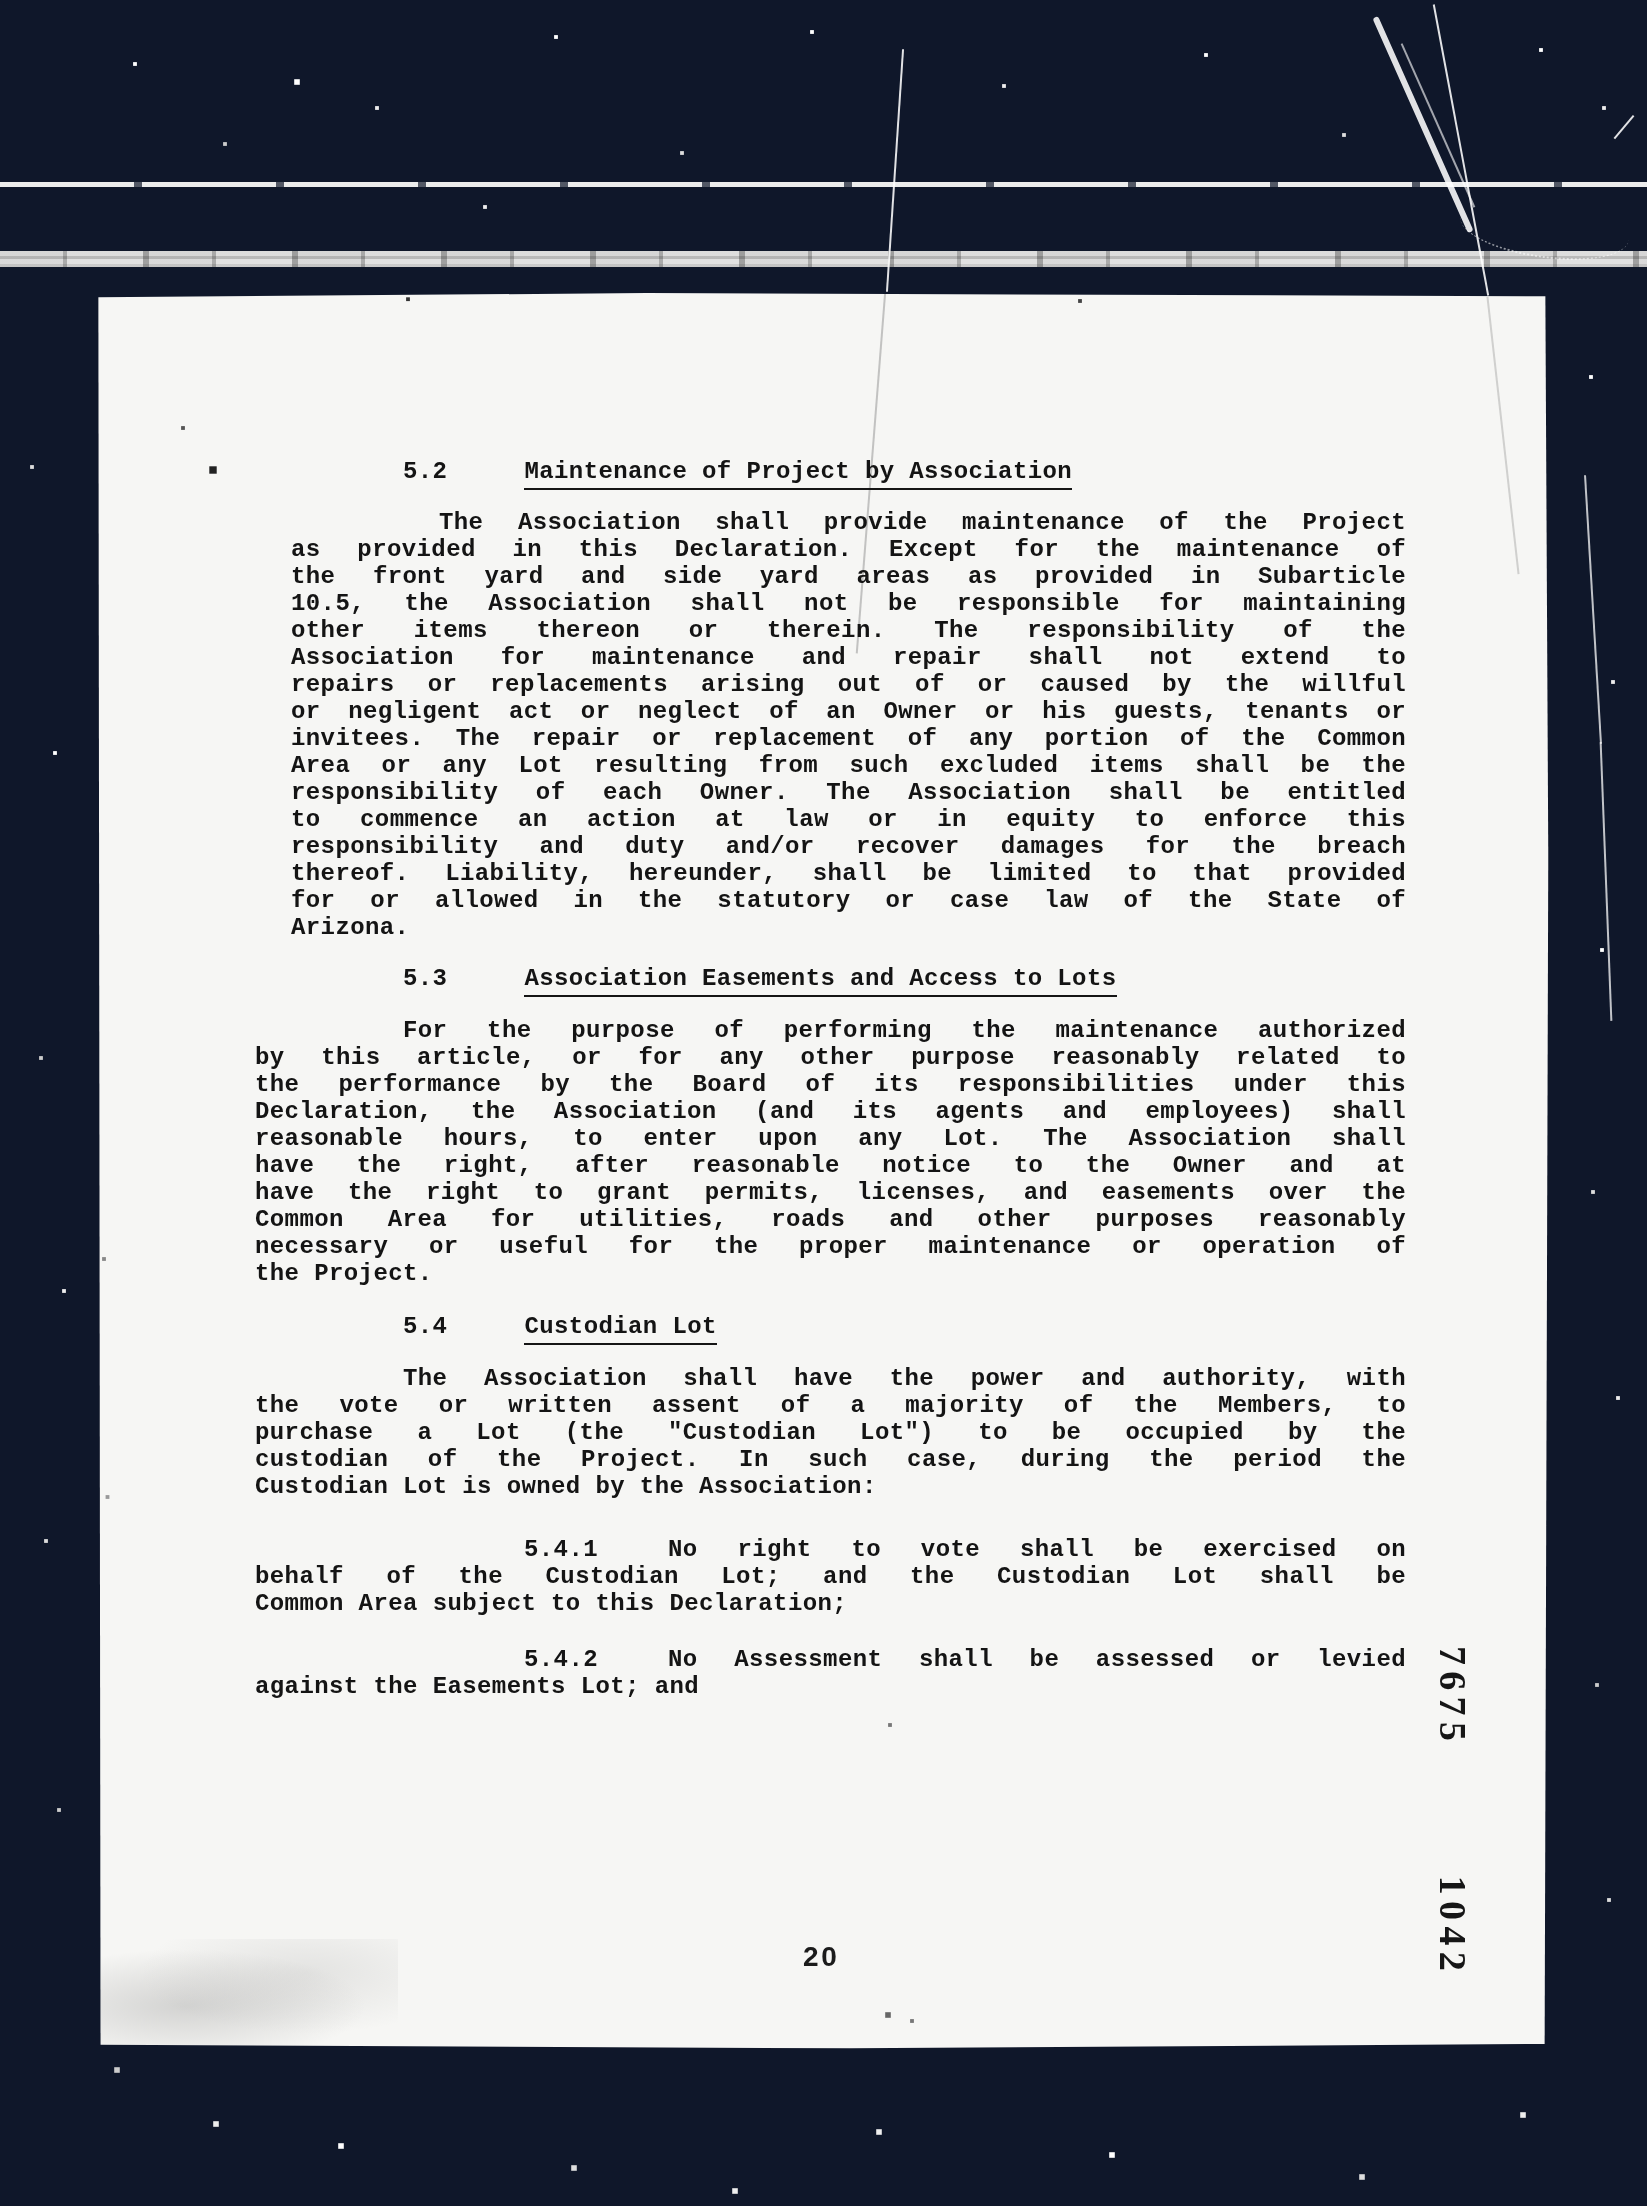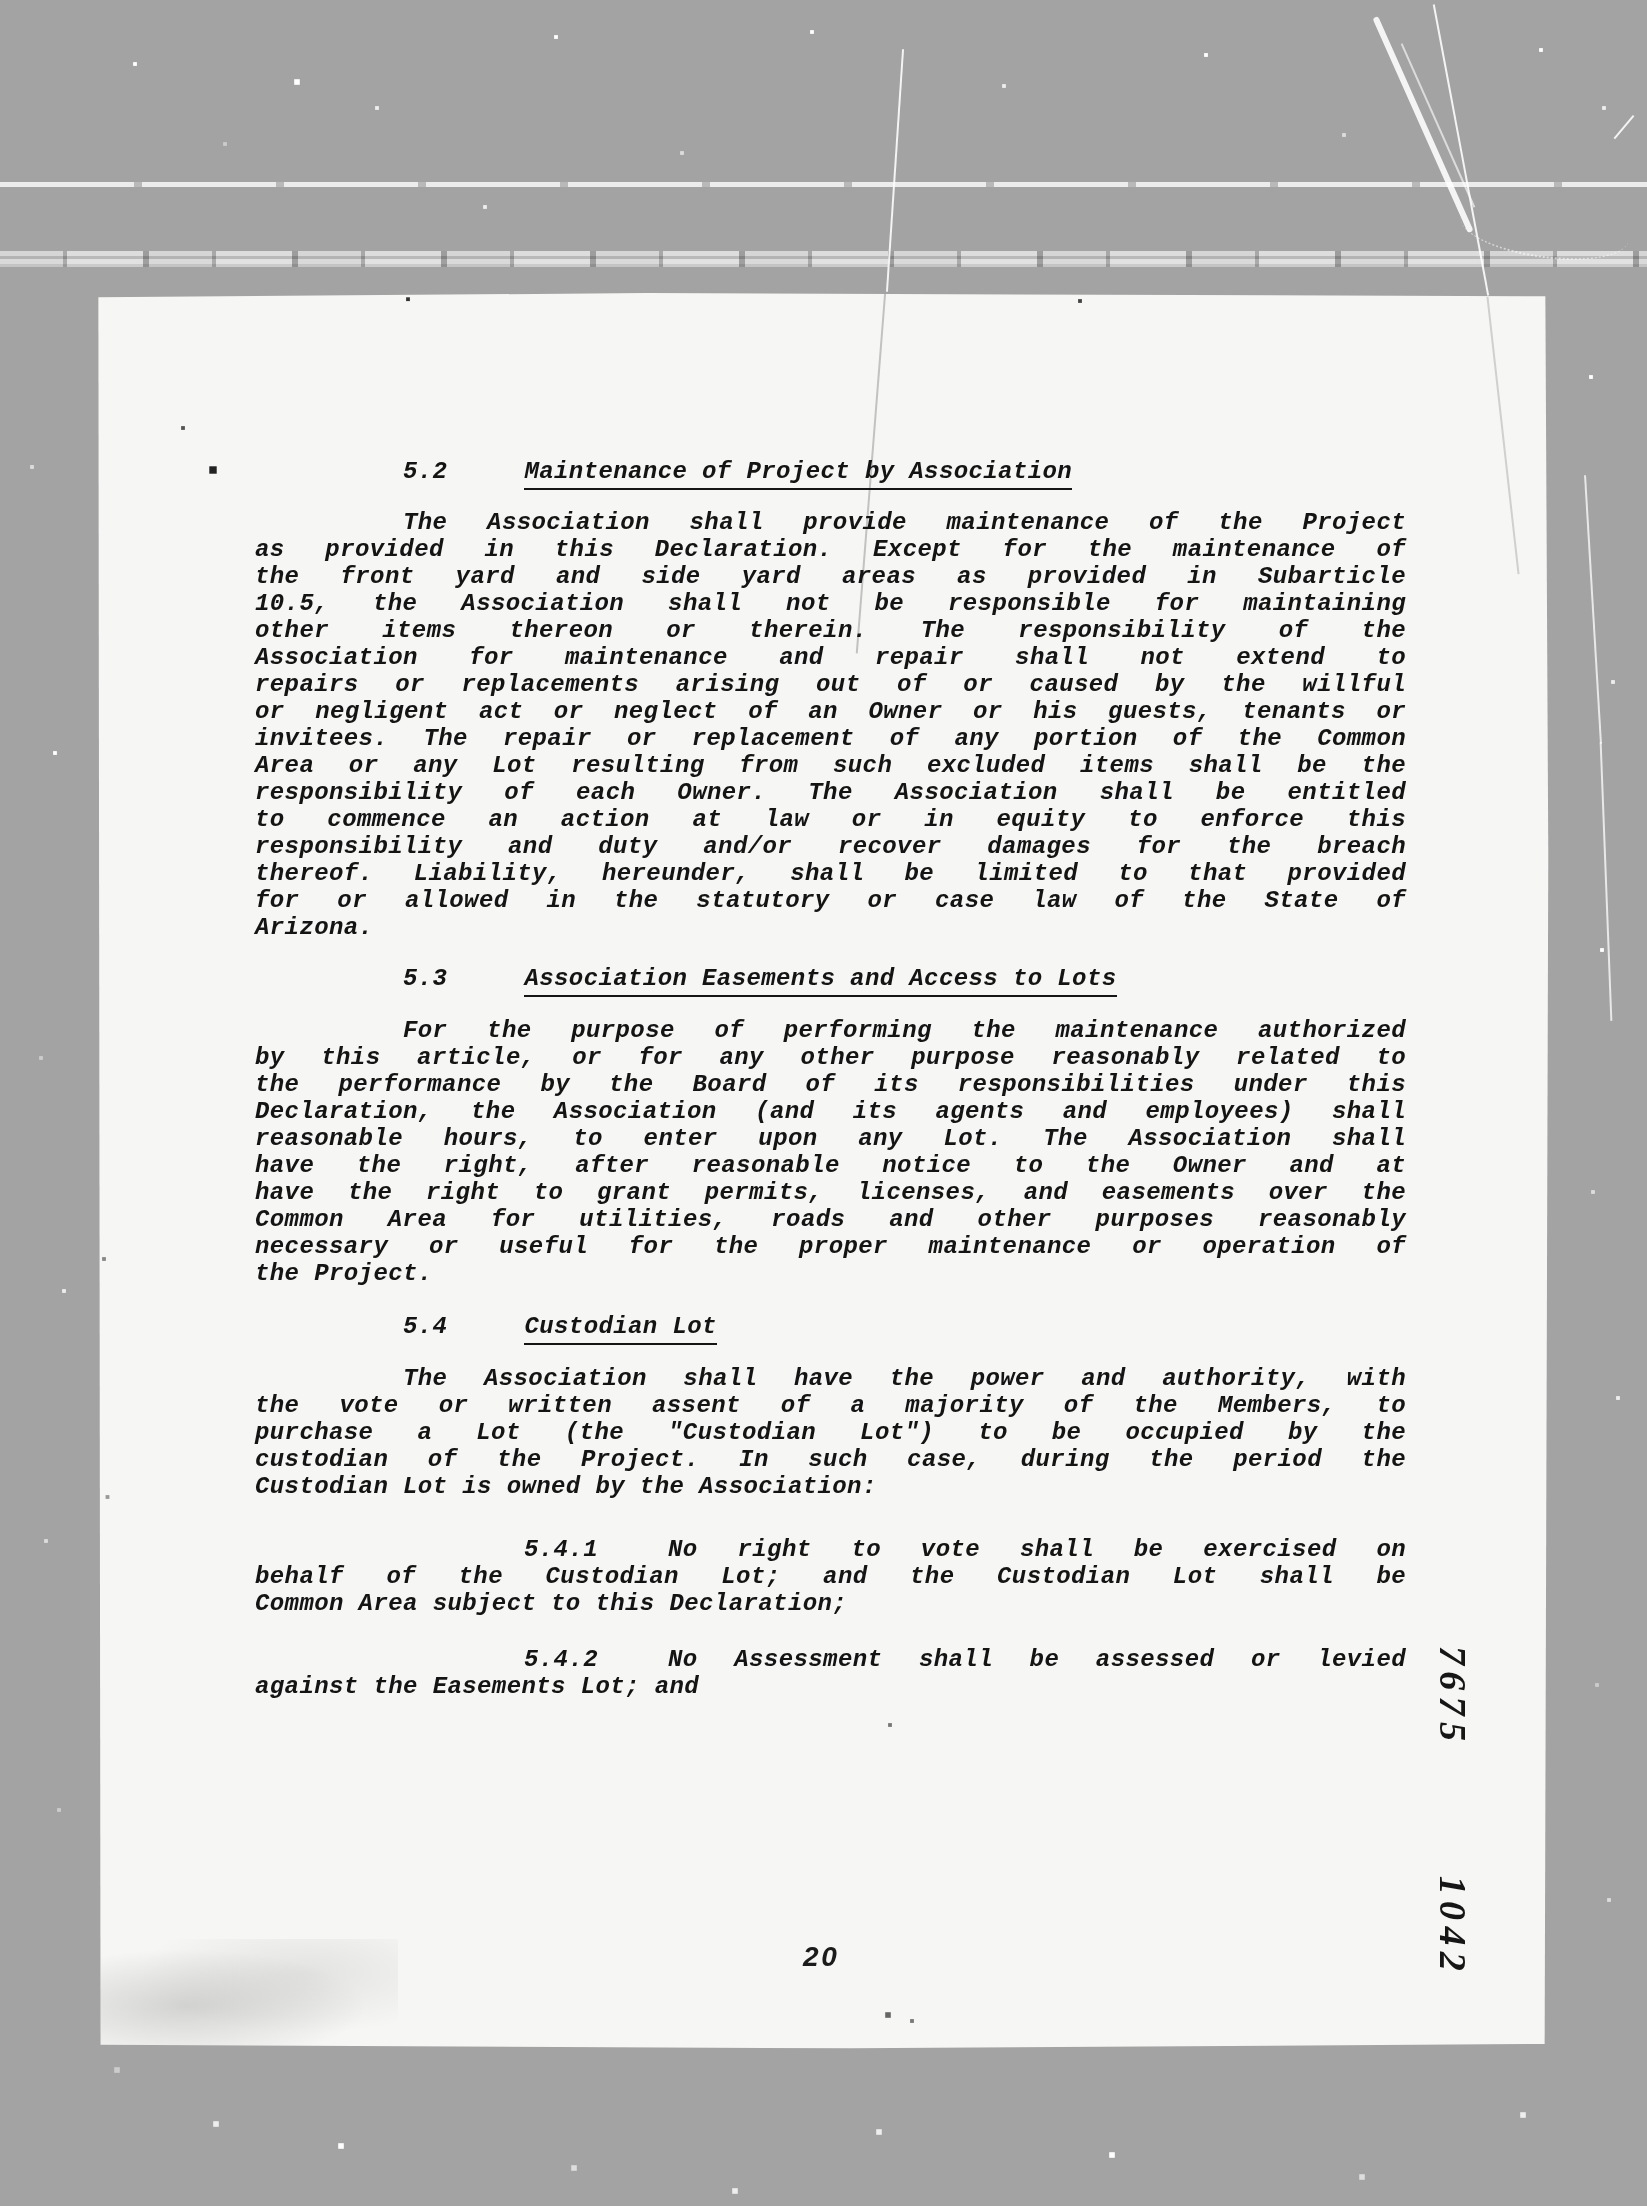--- a/index.html
+++ b/index.html
@@ -1,17 +1,17 @@
 <!DOCTYPE html>
 <html style="font-size:14.3px"><head>
 <meta charset="utf-8">
 <style>
   html,body{margin:0;padding:0;background:#000;}
-  .screen{position:relative;width:1648px;height:2207px;background:#a3a3a3;overflow:hidden;
-          font-family:"Liberation Mono", monospace;font-style:italic;}
+  .screen{position:relative;width:1648px;height:2207px;background:#0f172a;overflow:hidden;
+          font-family:"Liberation Mono", monospace;}
   
   .dash1{position:absolute;left:0;top:182px;width:1648px;height:4.5px;
          background:repeating-linear-gradient(90deg,#ececec 0 134px,rgba(236,236,236,.3) 134px 142px);}
   .dash2{position:absolute;left:0;top:251px;width:1648px;height:16px;
          background:
            repeating-linear-gradient(0deg,#d9d9d9 0 2.7px,#f1f1f1 2.7px 8px,#c7c7c7 8px 10.7px,#ededed 10.7px 16px),
            repeating-linear-gradient(90deg,#e6e6e6 0 63px,#b5b5b5 63px 67px,#eeeeee 67px 143px,#a9a9a9 143px 149px);
          background-blend-mode:multiply;}
   
   .scr{position:absolute;width:1.8px;background:rgba(255,255,255,.88);}
@@ -87,21 +87,21 @@
   <div class="dotcurve"></div>
 
   <div class="page">
     <div class="pgscr sc1b"></div>
     <div class="pgscr sc2b"></div>
     <div class="smudge"></div>
     <div class="pspeck"></div>
 
     <div class="bodycol" id="body-col">
         <div class="shead" style="margin-top: 167px;"><span class="snum">5.2</span><span class="stitle">Maintenance of Project by Association</span></div>
-        <div class="para" style="margin-top: 24px;">
+        <div class="para" style="margin-top: 24px; margin-left: 36px;">
           <div class="ln fi"><span>The Association shall provide maintenance of the Project</span></div>
           <div class="ln"><span>as provided in this Declaration. Except for the maintenance of</span></div>
           <div class="ln"><span>the front yard and side yard areas as provided in Subarticle</span></div>
           <div class="ln"><span>10.5, the Association shall not be responsible for maintaining</span></div>
           <div class="ln"><span>other items thereon or therein. The responsibility of the</span></div>
           <div class="ln"><span>Association for maintenance and repair shall not extend to</span></div>
           <div class="ln"><span>repairs or replacements arising out of or caused by the willful</span></div>
           <div class="ln"><span>or negligent act or neglect of an Owner or his guests, tenants or</span></div>
           <div class="ln"><span>invitees. The repair or replacement of any portion of the Common</span></div>
           <div class="ln"><span>Area or any Lot resulting from such excluded items shall be the</span></div>

